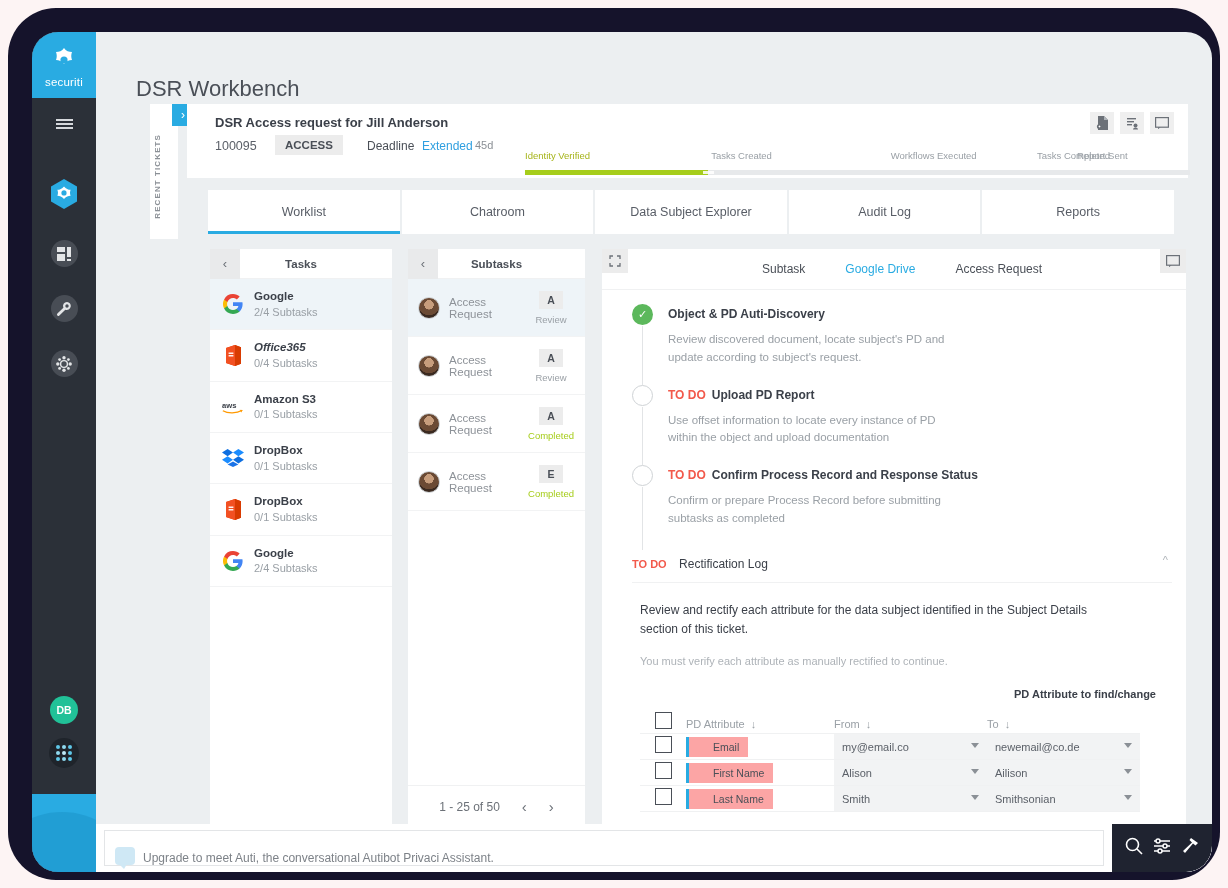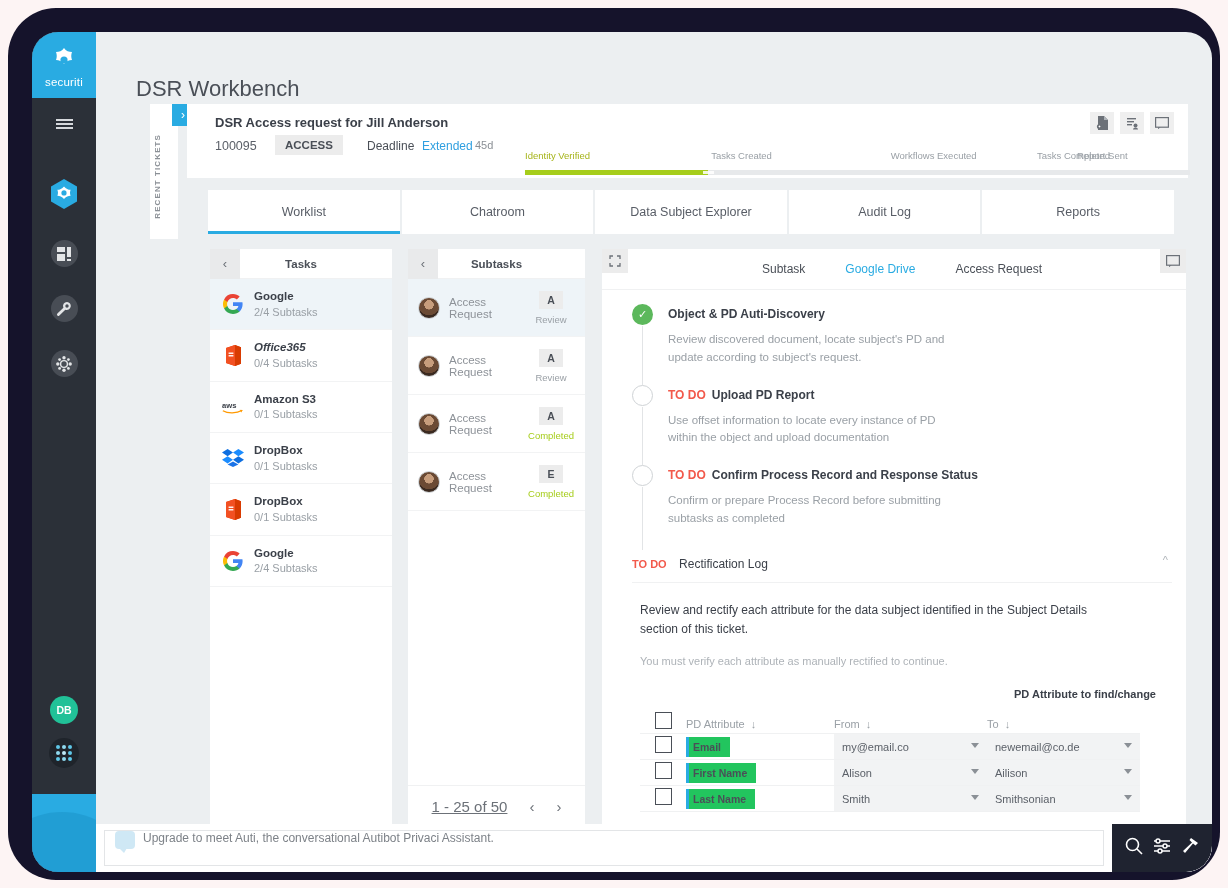--- a/index.html
+++ b/index.html
@@ -187,21 +187,21 @@
     padding:3px 8px;
   }
   .sub-status { font-size:9.5px; margin-top:5px; color:#9aa0a6;}
   .sub-status.ok { color:#a6cd1b; }
 
   .pager {
     position:absolute; bottom:0; left:0; right:0; height:42px;
     display:flex; align-items:center; justify-content:center; gap:22px;
     border-top:1px solid #f0f1f2; background:#fff;
   }
-  .pager .ptxt { font-size:15px; color:#6c7178;text-decoration:underline;}
+  .pager .ptxt { font-size:12px; color:#6c7178;}
   .pager .pbtn { font-size:15px; color:#6c7178; cursor:pointer;}
 
   
   .main-head { height:41px; position:relative; border-bottom:1px solid #f0f1f2; display:flex; align-items:center;}
   .main-head .expand {
     position:absolute; left:0; top:0; width:26px; height:24px; background:#ececec;
     display:flex; align-items:center; justify-content:center;
   }
   .main-head .mtabs { display:flex; gap:40px; margin-left:160px; align-items:center; }
   .main-head .mtab { font-size:12px; color:#4a4f57; cursor:pointer;}
@@ -239,42 +239,42 @@
   table.attr th, table.attr td { padding: 0; }
   table.attr tr { border-bottom:1px solid #f0f1f2; }
   .cb {
     width:17px; height:17px; border:1.6px solid #4a4f57; background:#fff; display:inline-block;
   }
   .th-lbl { font-size:11px; color:#9aa0a6;}
   .th-lbl .ar { margin-left:6px;}
   td.cbcell { width:46px; text-align:center; padding:12px 0;}
   td.namecell { width:148px; padding:12px 0;}
   .pill {
-    display:inline-block; background:#22c55e; color:#4a4f57; font-size:10.5px;
-    padding:4px 9px 4px 4px; border-left:3px solid #29abe2;font-weight:bold;
+    display:inline-block; background:#fca5a5; color:#4a4f57; font-size:10.5px;
+    padding:4px 9px 4px 24px; border-left:3px solid #29abe2;
   }
   td.valcell { width:153px; padding:12px 6px 12px 0;}
   .sel-box {
     background:#f2f3f4; height:25px; display:flex; align-items:center;
     padding:0 8px; position:relative; font-size:11px; color:#5b6068;
   }
   .sel-box .cv { position:absolute; right:8px; top:9px; border-left:4px solid transparent;
     border-right:4px solid transparent; border-top:5px solid #8b9096;}
 
   .submit-wrap { text-align:center; padding-top:16px; }
   .submit-btn {
     display:inline-block; background:#aadcf2; color:#fff; font-size:12px;
     padding:9px 34px; border:none; cursor:pointer;
   }
 
   
   #botbar { position:absolute; left:64px; bottom:0; width:1116px; height:48px; background:#fff;}
   #botinput {
     position:absolute; left:8px; top:6px; width:1000px; height:36px;
-    border:1px solid #e3e5e7; background:#fff; display:flex; align-items:flex-start; padding-left:10px;
+    border:1px solid #e3e5e7; background:#fff; display:flex; align-items:flex-end; padding-left:10px;
   }
   #botinput .bubble {
     width:20px; height:18px; border-radius:4px; background:#cfe8f5; margin-right:8px; position:relative;
   }
   #botinput .bubble::after{content:'';position:absolute;left:4px;bottom:-4px;border-left:5px solid transparent;border-right:3px solid transparent;border-top:5px solid #cfe8f5;}
   #botinput .bt { font-size:12px; color:#7d8288;}
   #bottools {
     position:absolute; right:0; top:0; width:100px; height:48px; background:#1f2330;
     display:flex; align-items:center; justify-content:space-around; padding:0 8px;
     border-bottom-right-radius:26px;

